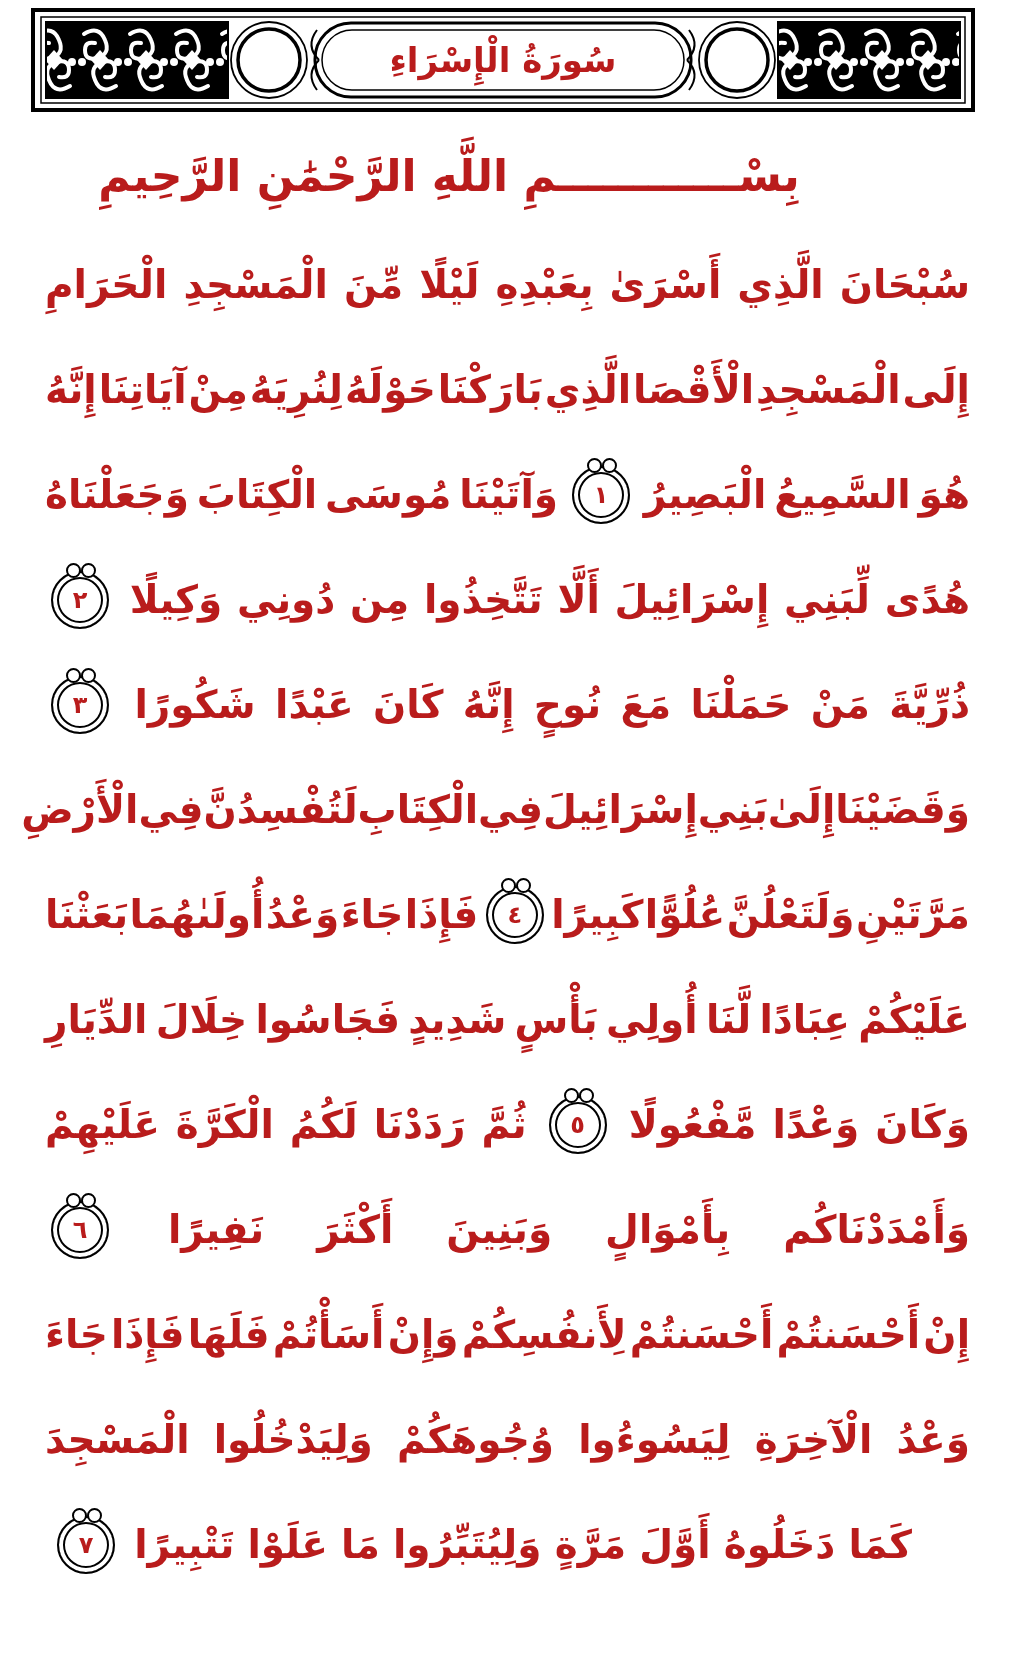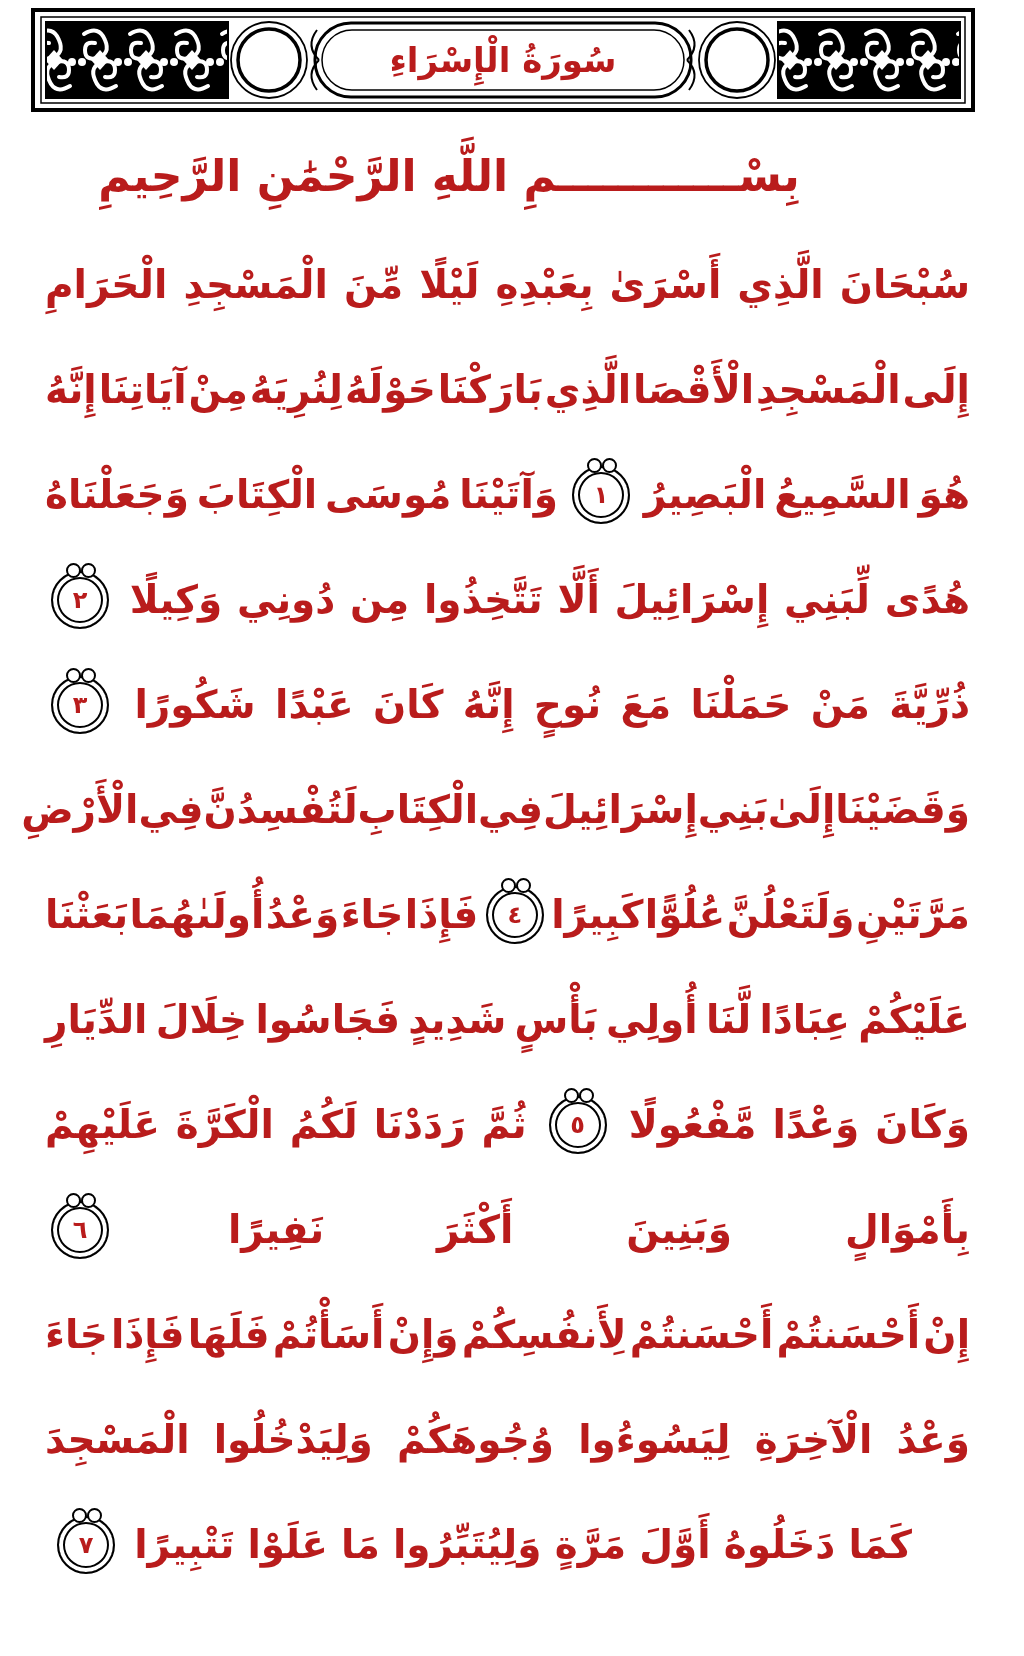--- a/index.html
+++ b/index.html
@@ -188,20 +188,21 @@
         <span class="verse-marker">
           <span class="verse-num">٥</span>
         </span>
         <span class="word">ثُمَّ</span>
         <span class="word">رَدَدْنَا</span>
         <span class="word">لَكُمُ</span>
         <span class="word">الْكَرَّةَ</span>
         <span class="word">عَلَيْهِمْ</span>
       </div>
       <div class="line">
+        <span class="word">وَأَمْدَدْنَاكُم</span>
         <span class="word">بِأَمْوَالٍ</span>
         <span class="word">وَبَنِينَ</span>
         <span class="word">أَكْثَرَ</span>
         <span class="word">نَفِيرًا</span>
         <span class="verse-marker">
           <span class="verse-num">٦</span>
         </span>
       </div>
       <div class="line">
         <span class="word">إِنْ</span>

